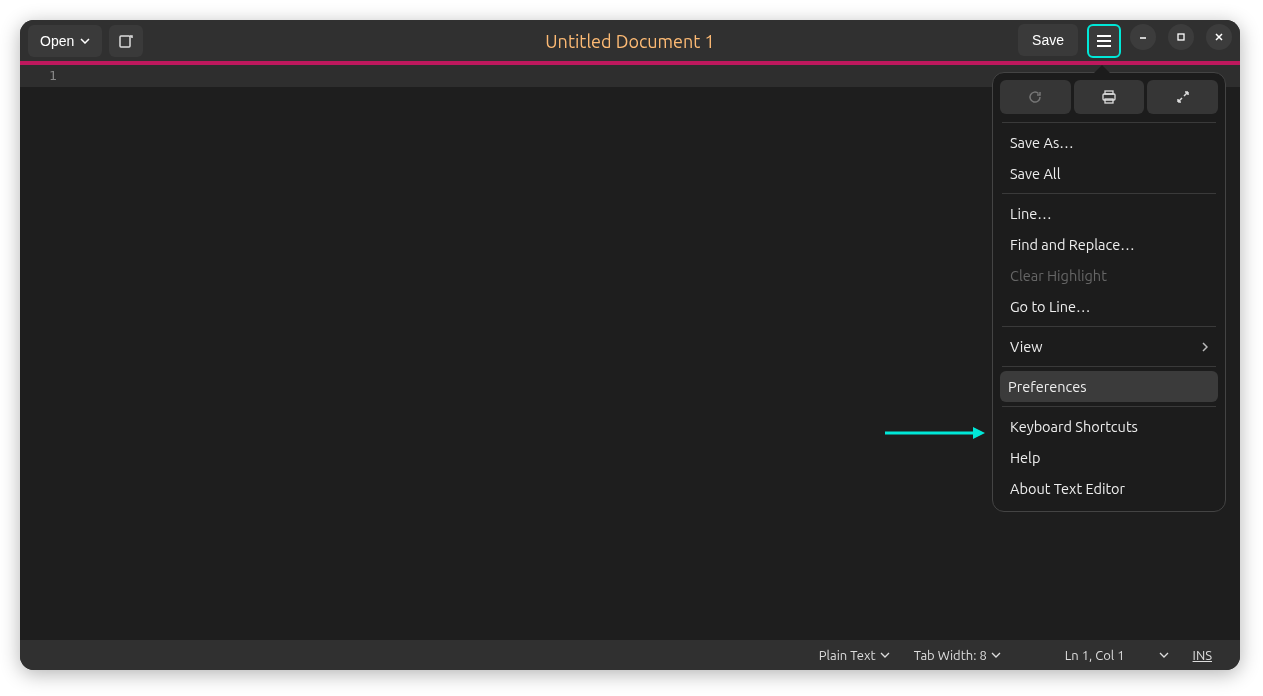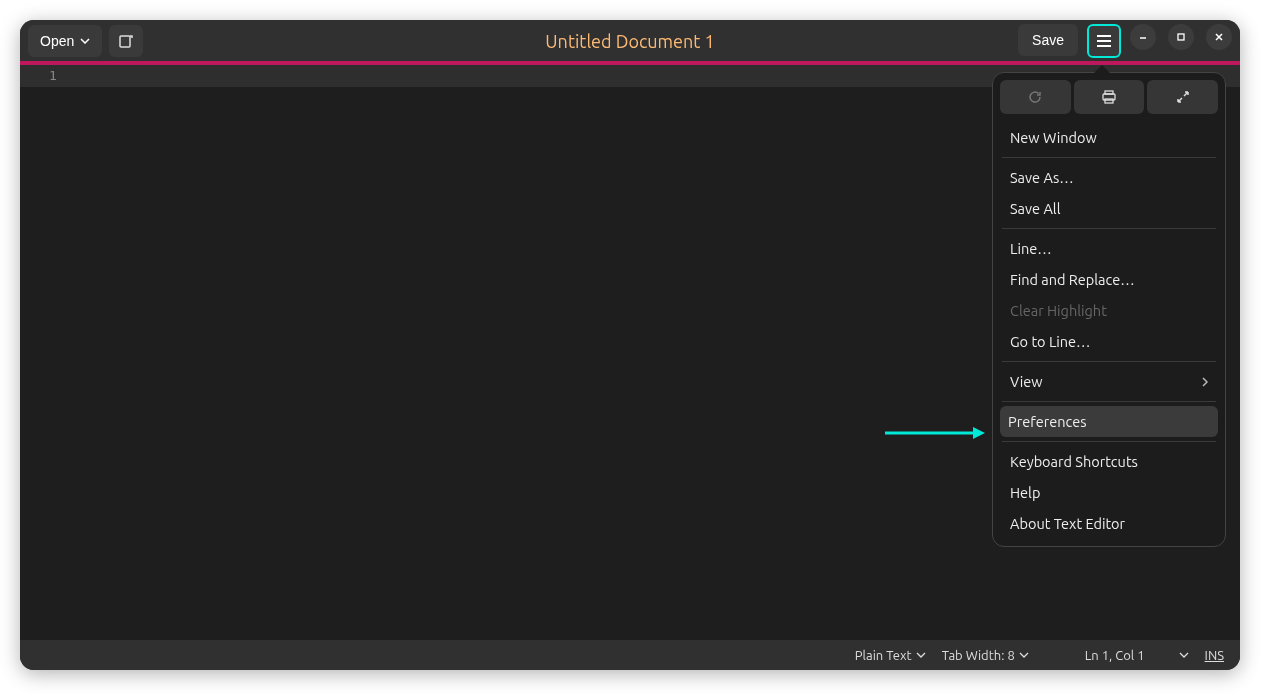--- a/index.html
+++ b/index.html
@@ -118,22 +118,22 @@
       color: #888;
       font-size: 13px;
       font-family: monospace;
     }
     .statusbar {
       height: 30px;
       background: #303030;
       display: flex;
       align-items: center;
       justify-content: flex-end;
-      padding: 0 16px;
-      gap: 16px;
+      padding: 0 28px;
+      gap: 24px;
       color: #ddd;
       font-size: 13px;
       border-radius: 0 0 14px 14px;
     }
     .status-item {
       display: flex;
       align-items: center;
       gap: 4px;
       cursor: pointer;
     }
@@ -327,21 +327,20 @@
         </span>
       </button>
       <button class="icon-btn">
         <span>
           <svg width="16" height="16" viewBox="0 0 16 16">
               <path d="M3 13 L7 9 M3 13 v-3 M3 13 h3 M13 3 L9 7 M13 3 v3 M13 3 h-3" stroke="#ddd" stroke-width="1.5" fill="none"></path>
             </svg>
         </span>
       </button>
     </div>
-    <div class="menu-item">New Window</div>
     <div class="menu-separator"></div>
     <div class="menu-item">Save As…</div>
     <div class="menu-item">Save All</div>
     <div class="menu-separator"></div>
     <div class="menu-item">Line…</div>
     <div class="menu-item">Find and Replace…</div>
     <div class="menu-item disabled">Clear Highlight</div>
     <div class="menu-item">Go to Line…</div>
     <div class="menu-separator"></div>
     <div class="menu-item">

